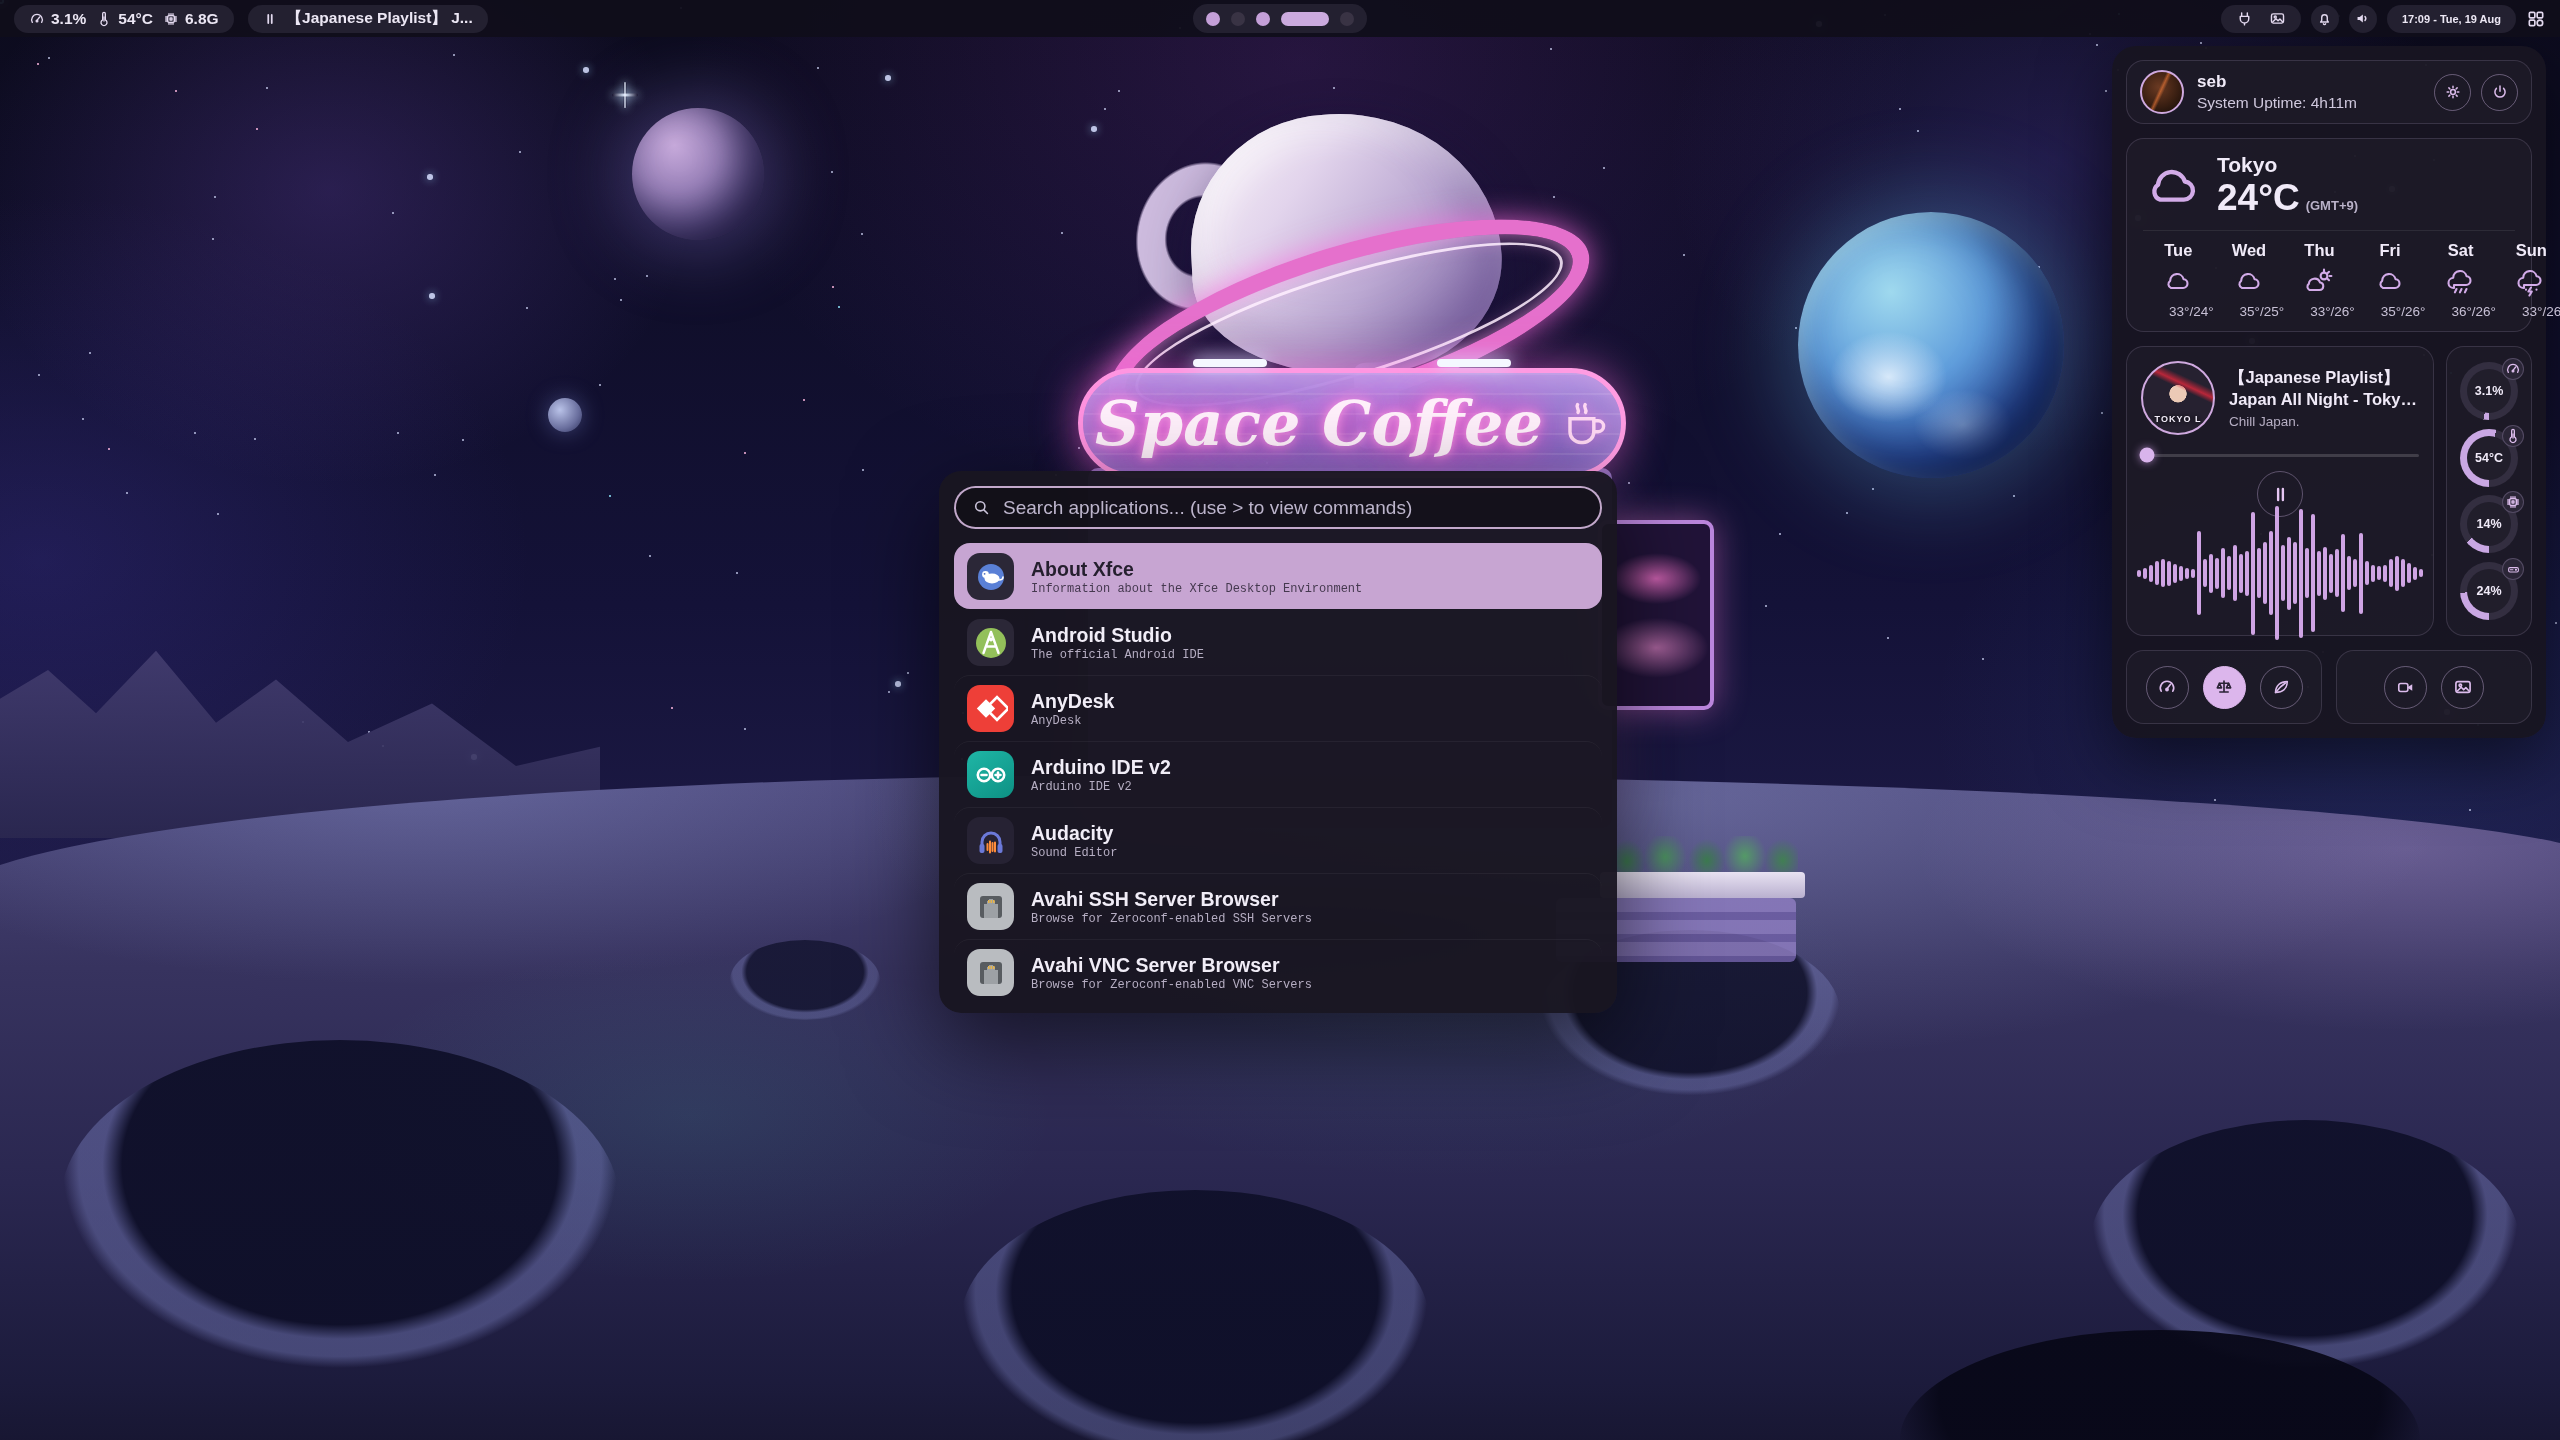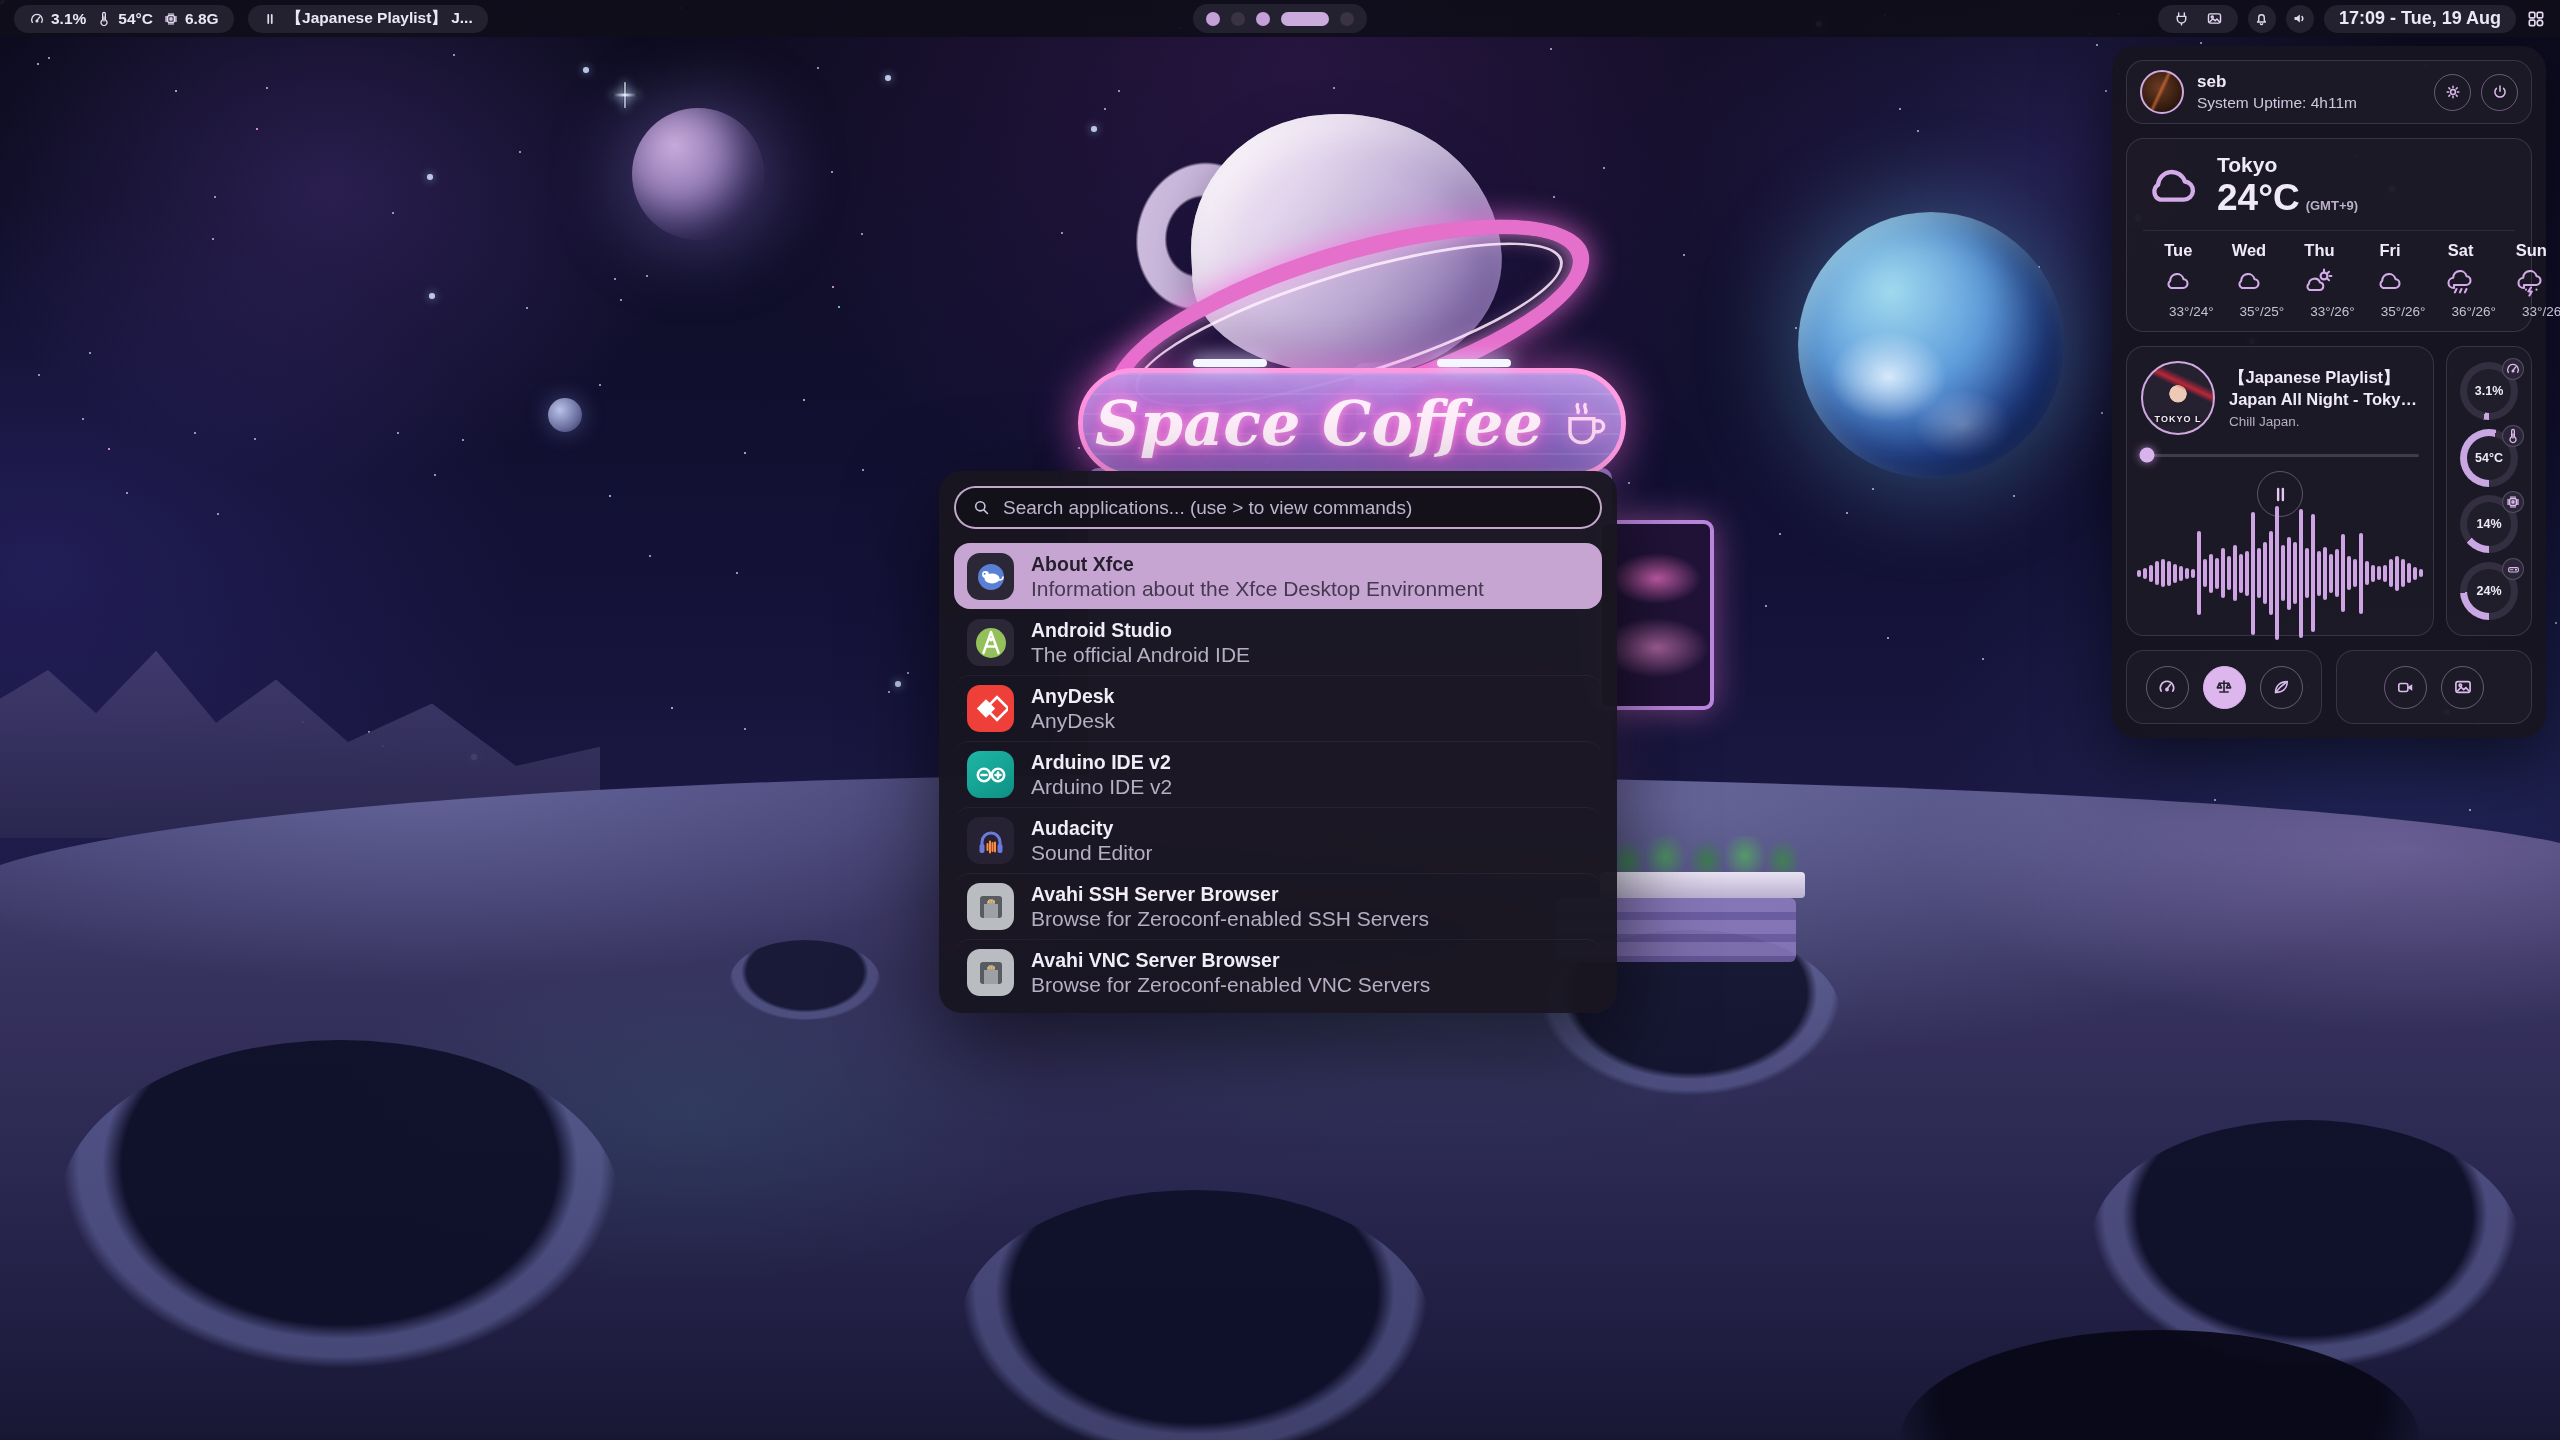--- a/index.html
+++ b/index.html
@@ -151,21 +151,21 @@
   .applist { margin-top:14px; display:flex; flex-direction:column; overflow:hidden; flex:1; }
   .approw { display:flex; align-items:center; gap:17px; padding:9px 13px; border-radius:16px;
     border-top:1px solid rgba(255,255,255,.05); min-height:66px; }
   .approw:first-child { border-top-color:transparent; }
   .approw.selected { background:#c7a5d2; border-top-color:transparent; }
   .approw.selected + .approw { border-top-color:transparent; }
   .app-icon { width:47px; height:47px; border-radius:13px; flex:none; display:flex;
     align-items:center; justify-content:center; overflow:hidden; }
   .app-texts { min-width:0; }
   .app-name { font-size:19.5px; font-weight:bold; color:#f1edf7; line-height:1.25; white-space:nowrap; }
-  .app-desc { font-size:21px; color:#b6aec3; white-space:nowrap; overflow:hidden; text-overflow:ellipsis; }
+  .app-desc { font-size:12px; color:#b6aec3; white-space:nowrap; overflow:hidden; text-overflow:ellipsis;font-family:Liberation Mono, monospace; }
   .approw.selected .app-name { color:#251f2e; }
   .approw.selected .app-desc { color:#45394f; }
 
   
   .panel { position:absolute; left:2112px; top:46px; width:434px; height:692px; z-index:30;
     background:rgba(24,21,33,.97); border-radius:24px; padding:14px; display:flex;
     flex-direction:column; gap:14px; color:#f0eaf8; box-shadow:0 24px 70px rgba(0,0,0,.55); }
   .card { background:rgba(255,255,255,.025); border:1.5px solid rgba(205,185,230,.16); border-radius:18px; }
   .usercard { height:64px; flex:none; display:flex; align-items:center; gap:13px; padding:0 13px; }
   .avatar { width:44px; height:44px; border-radius:50%; border:2.5px solid #cfa9df; flex:none;
@@ -356,21 +356,21 @@
           </span>
       </div>
       <div class="circlebtn">
         <span class="ic">
             <svg width="17" height="17" viewBox="0 0 24 24" fill="none" stroke="currentColor" stroke-width="2" stroke-linecap="round" stroke-linejoin="round">
               <path d="M5 10v4h3l4.5 3.8V6.2L8 10z" fill="currentColor" stroke="none"></path>
               <path d="M15.5 9.2a4.3 4.3 0 0 1 0 5.6"></path>
             </svg>
           </span>
       </div>
-      <div class="pill" style="font-size:18px;">
+      <div class="pill" style="font-size:11px;">
         <span>17:09 - Tue, 19 Aug</span>
       </div>
       <span class="baricon">
           <svg width="20" height="20" viewBox="0 0 24 24" fill="none" stroke="currentColor" stroke-width="2" stroke-linecap="round" stroke-linejoin="round">
             <rect x="4" y="4" width="6.6" height="6.6" rx="1.4"></rect>
             <rect x="13.4" y="4" width="6.6" height="6.6" rx="1.4"></rect>
             <rect x="4" y="13.4" width="6.6" height="6.6" rx="1.4"></rect>
             <rect x="13.4" y="13.4" width="6.6" height="6.6" rx="3.3"></rect>
           </svg>
         </span>

